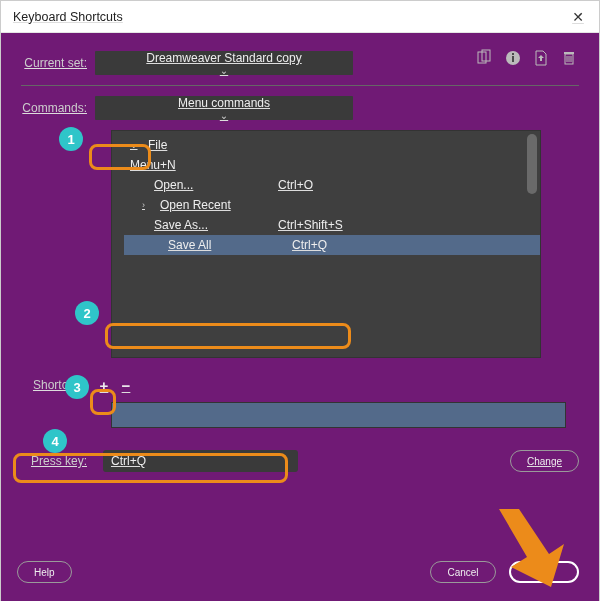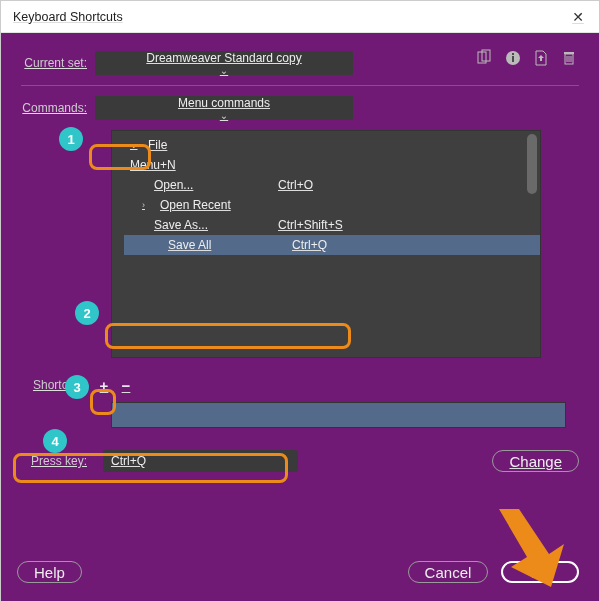--- a/index.html
+++ b/index.html
@@ -66,21 +66,21 @@
     background:#536a8a; border:1px solid #333;
   }
   .presskey-row { display:flex; align-items:center; margin-top: 22px; gap:8px;}
   .presskey-row .label { width:74px; }
   .pk-input {
     background:#3a3a3a; width:195px; height:22px; display:flex; align-items:center;
     padding:0 8px; color:#eee; border-radius:3px;
   }
   .btn {
     border:1px solid #9a9a9a; border-radius:12px; padding:3px 16px;
-    color:#eee; background:transparent; font-size:15px; display:flex; align-items:center; justify-content:center;
+    color:#eee; background:transparent; font-size:10px; display:flex; align-items:center; justify-content:center;
     height:22px;
   }
   .btnrow { position:absolute; bottom:18px; display:flex; }
   .btnrow.left { left:16px; }
   .btnrow.right { right:20px; gap:13px; }
   .btn.ok { border:2px solid #fff; border-radius:14px; padding:3px 26px; }
   .badge {
     position:absolute; width:24px; height:24px; border-radius:50%;
     background:#2fc5c9; color:#fff; font-weight:bold; font-size:13px;
     display:flex; align-items:center; justify-content:center;

